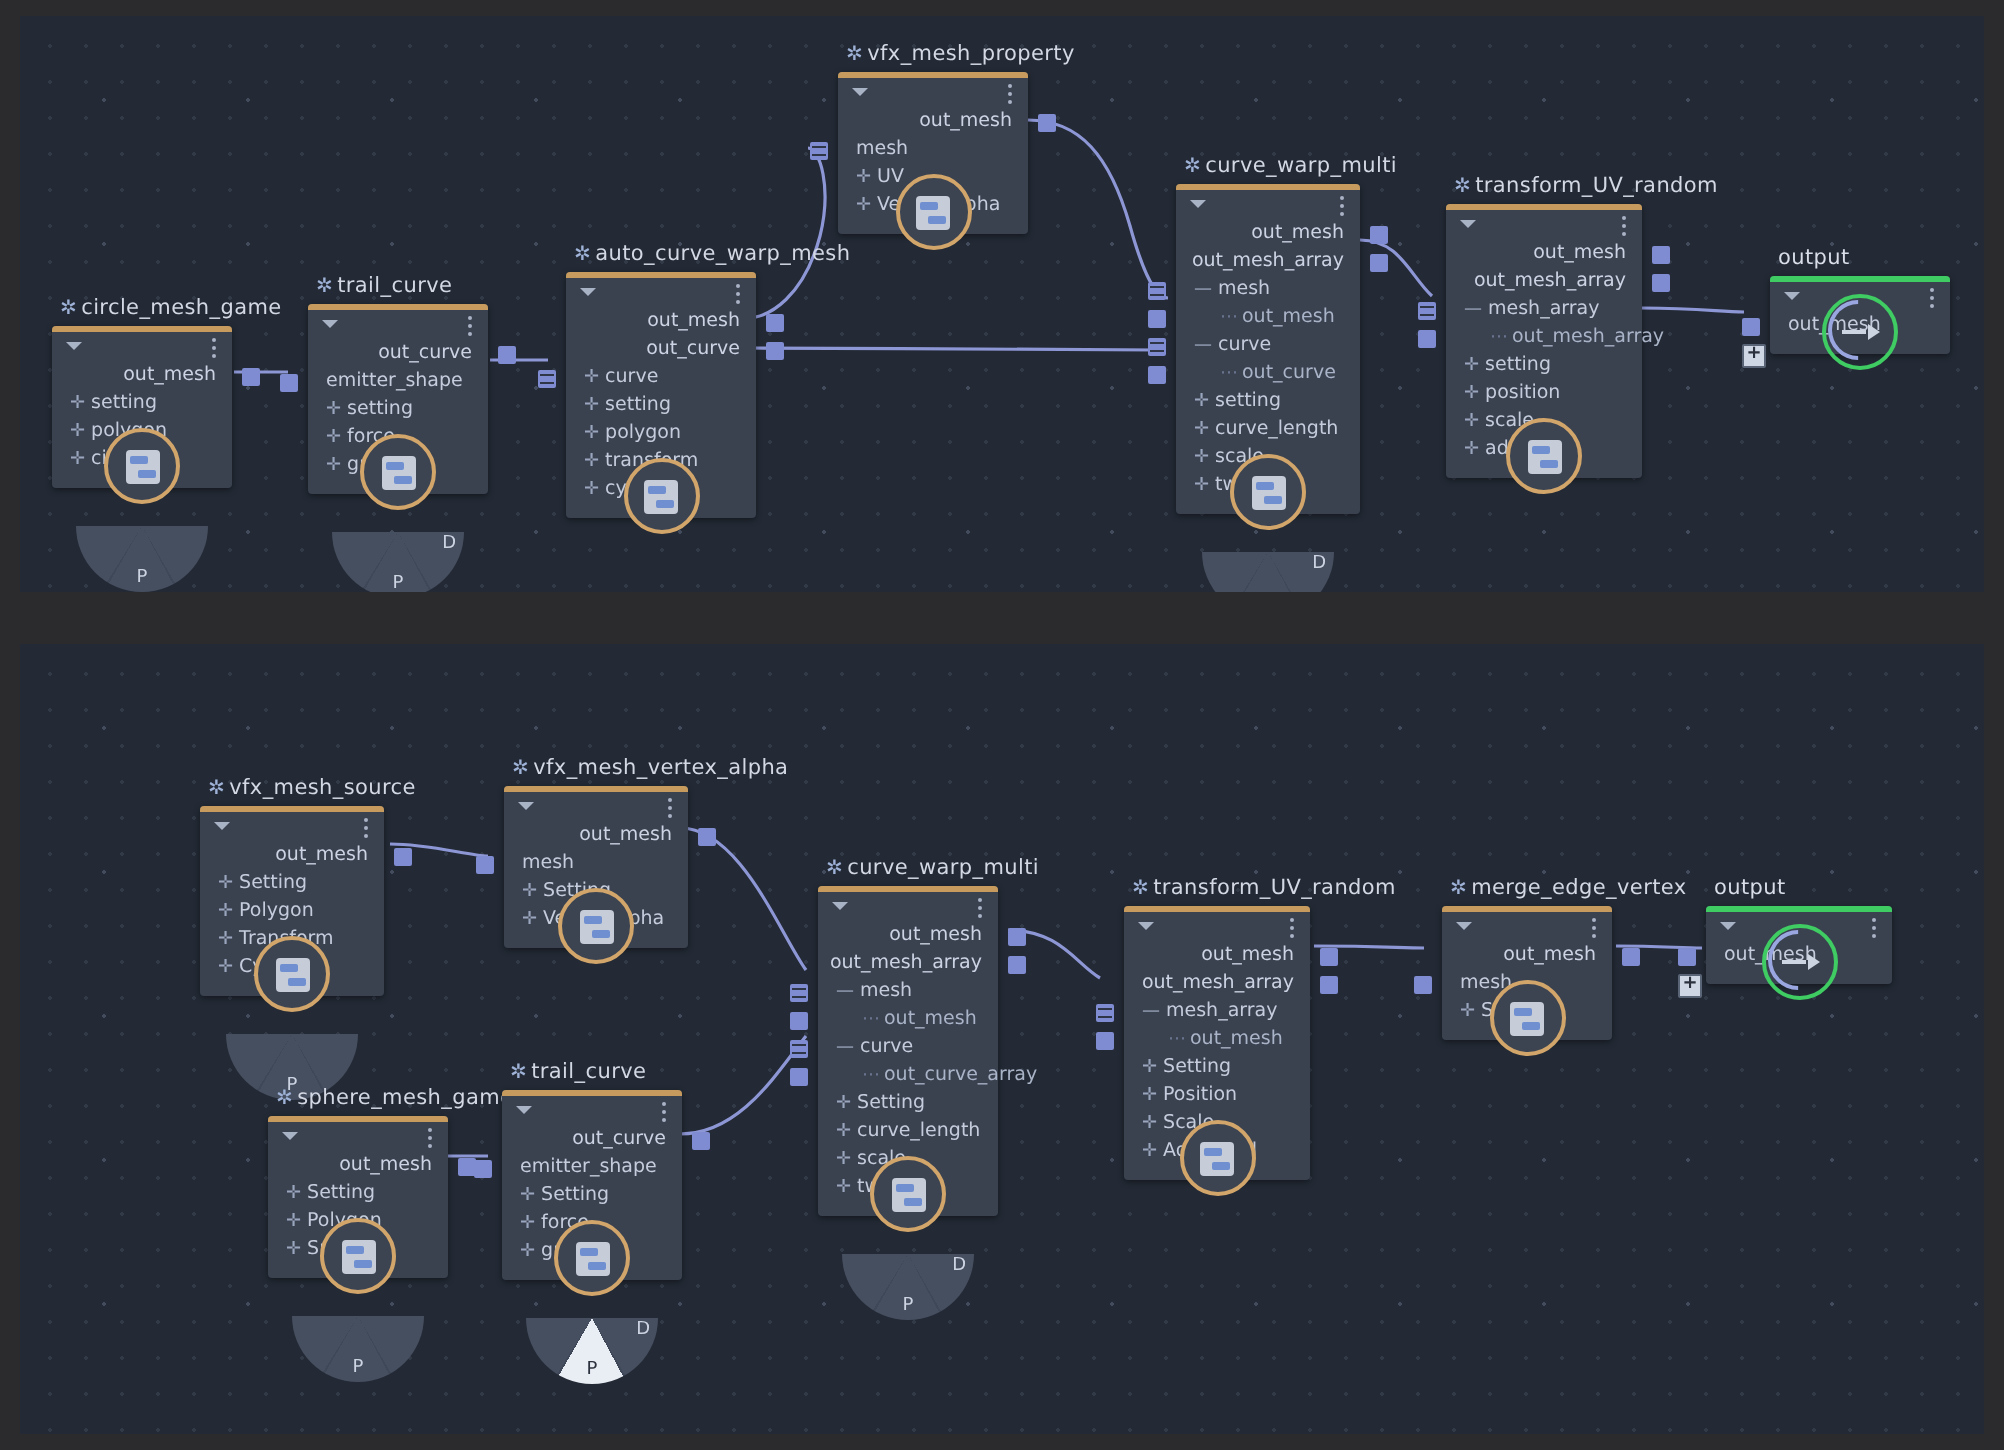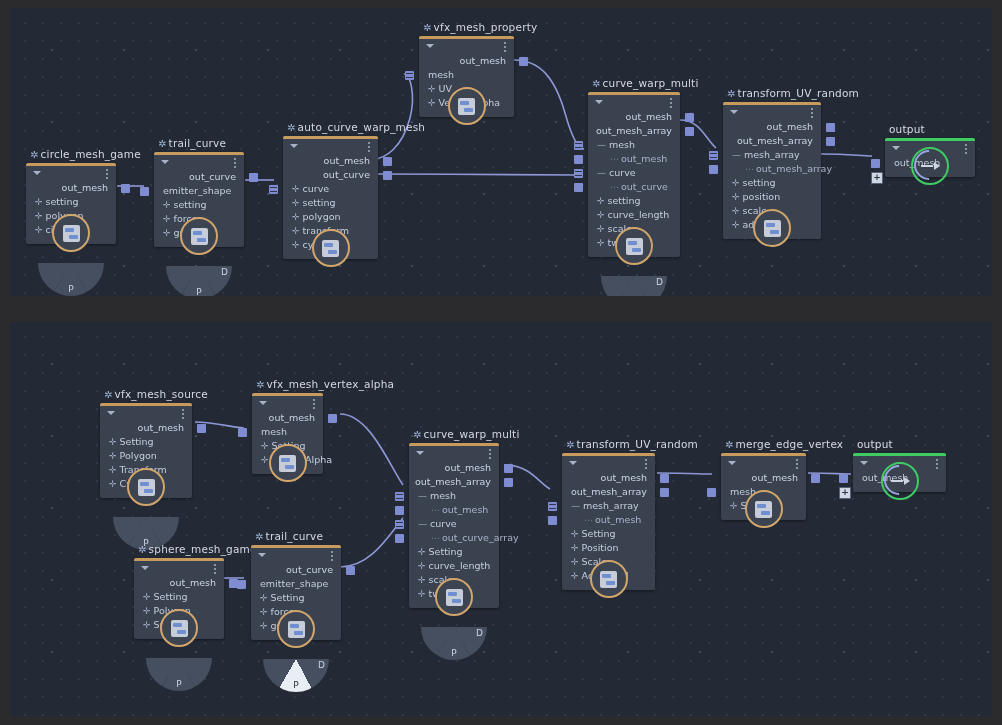--- a/index.html
+++ b/index.html
@@ -426,21 +426,21 @@
             <span class="lbl p">P</span>
           </div>
           <div class="badge">
             <span class="glyph">
               <i class="a"></i>
               <i class="b"></i>
             </span>
           </div>
         </div>
       </div>
-      <div class="node" style="left: 242px; top: 71px; width: 71px;">
+      <div class="node" style="left: 242px; top: 71px; width: 92px;">
         <div class="node-title"><span class="star">✲</span><span>vfx_mesh_vertex_alpha</span></div>
         <div class="node-body">
           <div class="node-header"></div>
           <div class="node-tools">
             <span class="caret"></span>
             <span class="dots">
               <i></i>
               <i></i>
               <i></i>
             </span>

